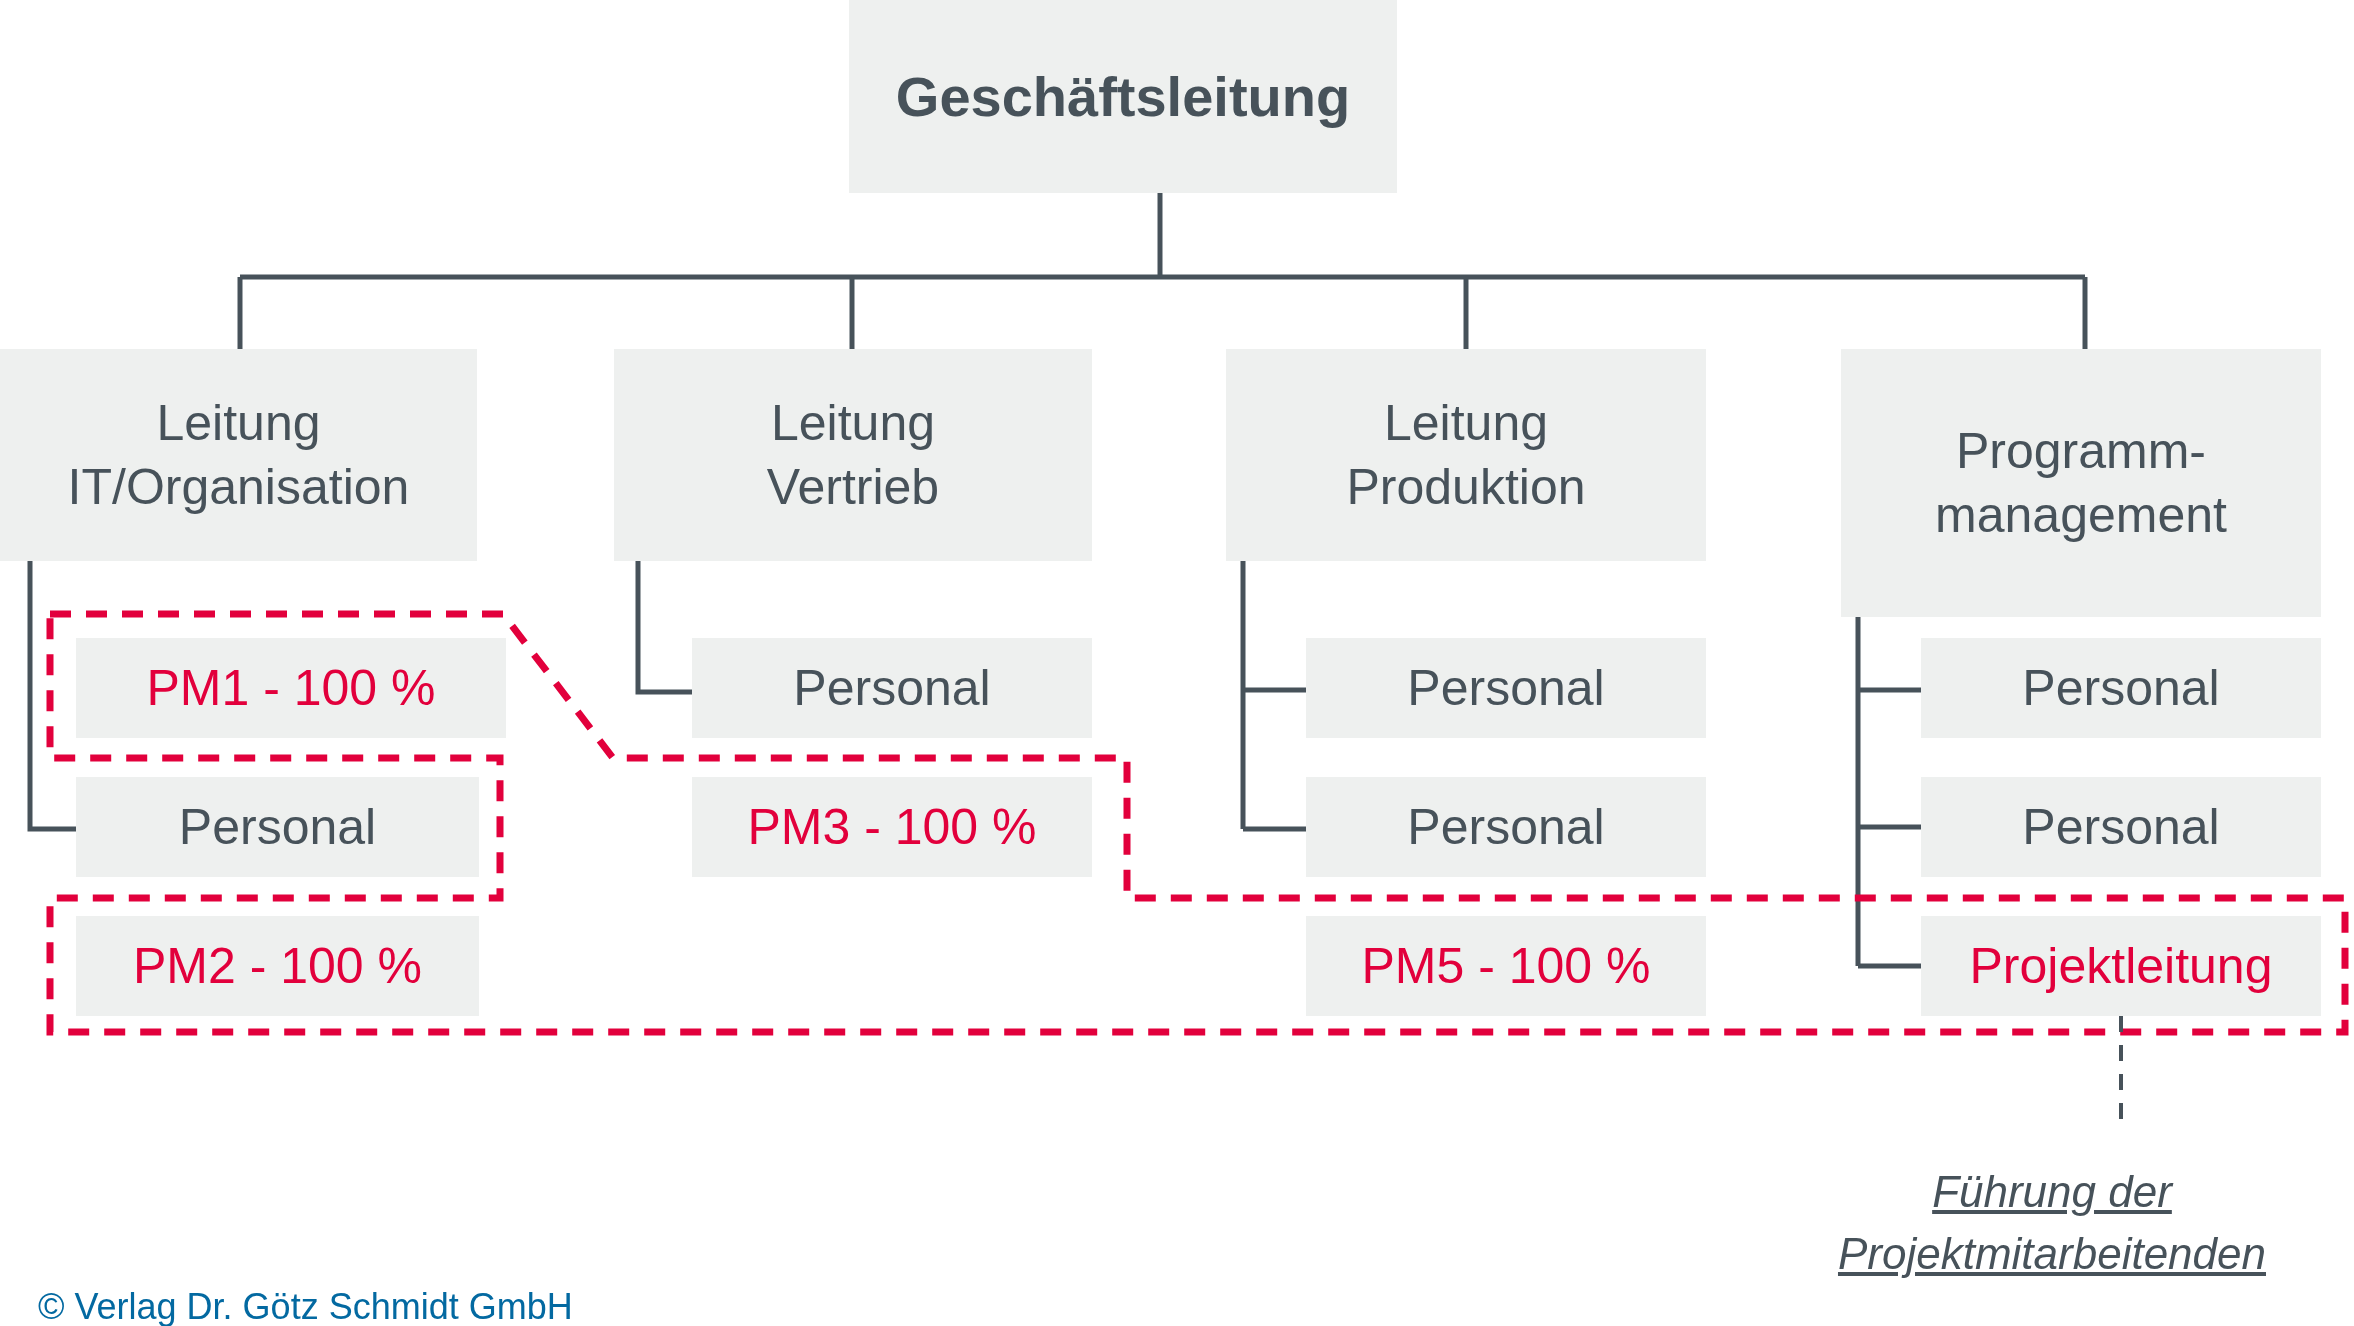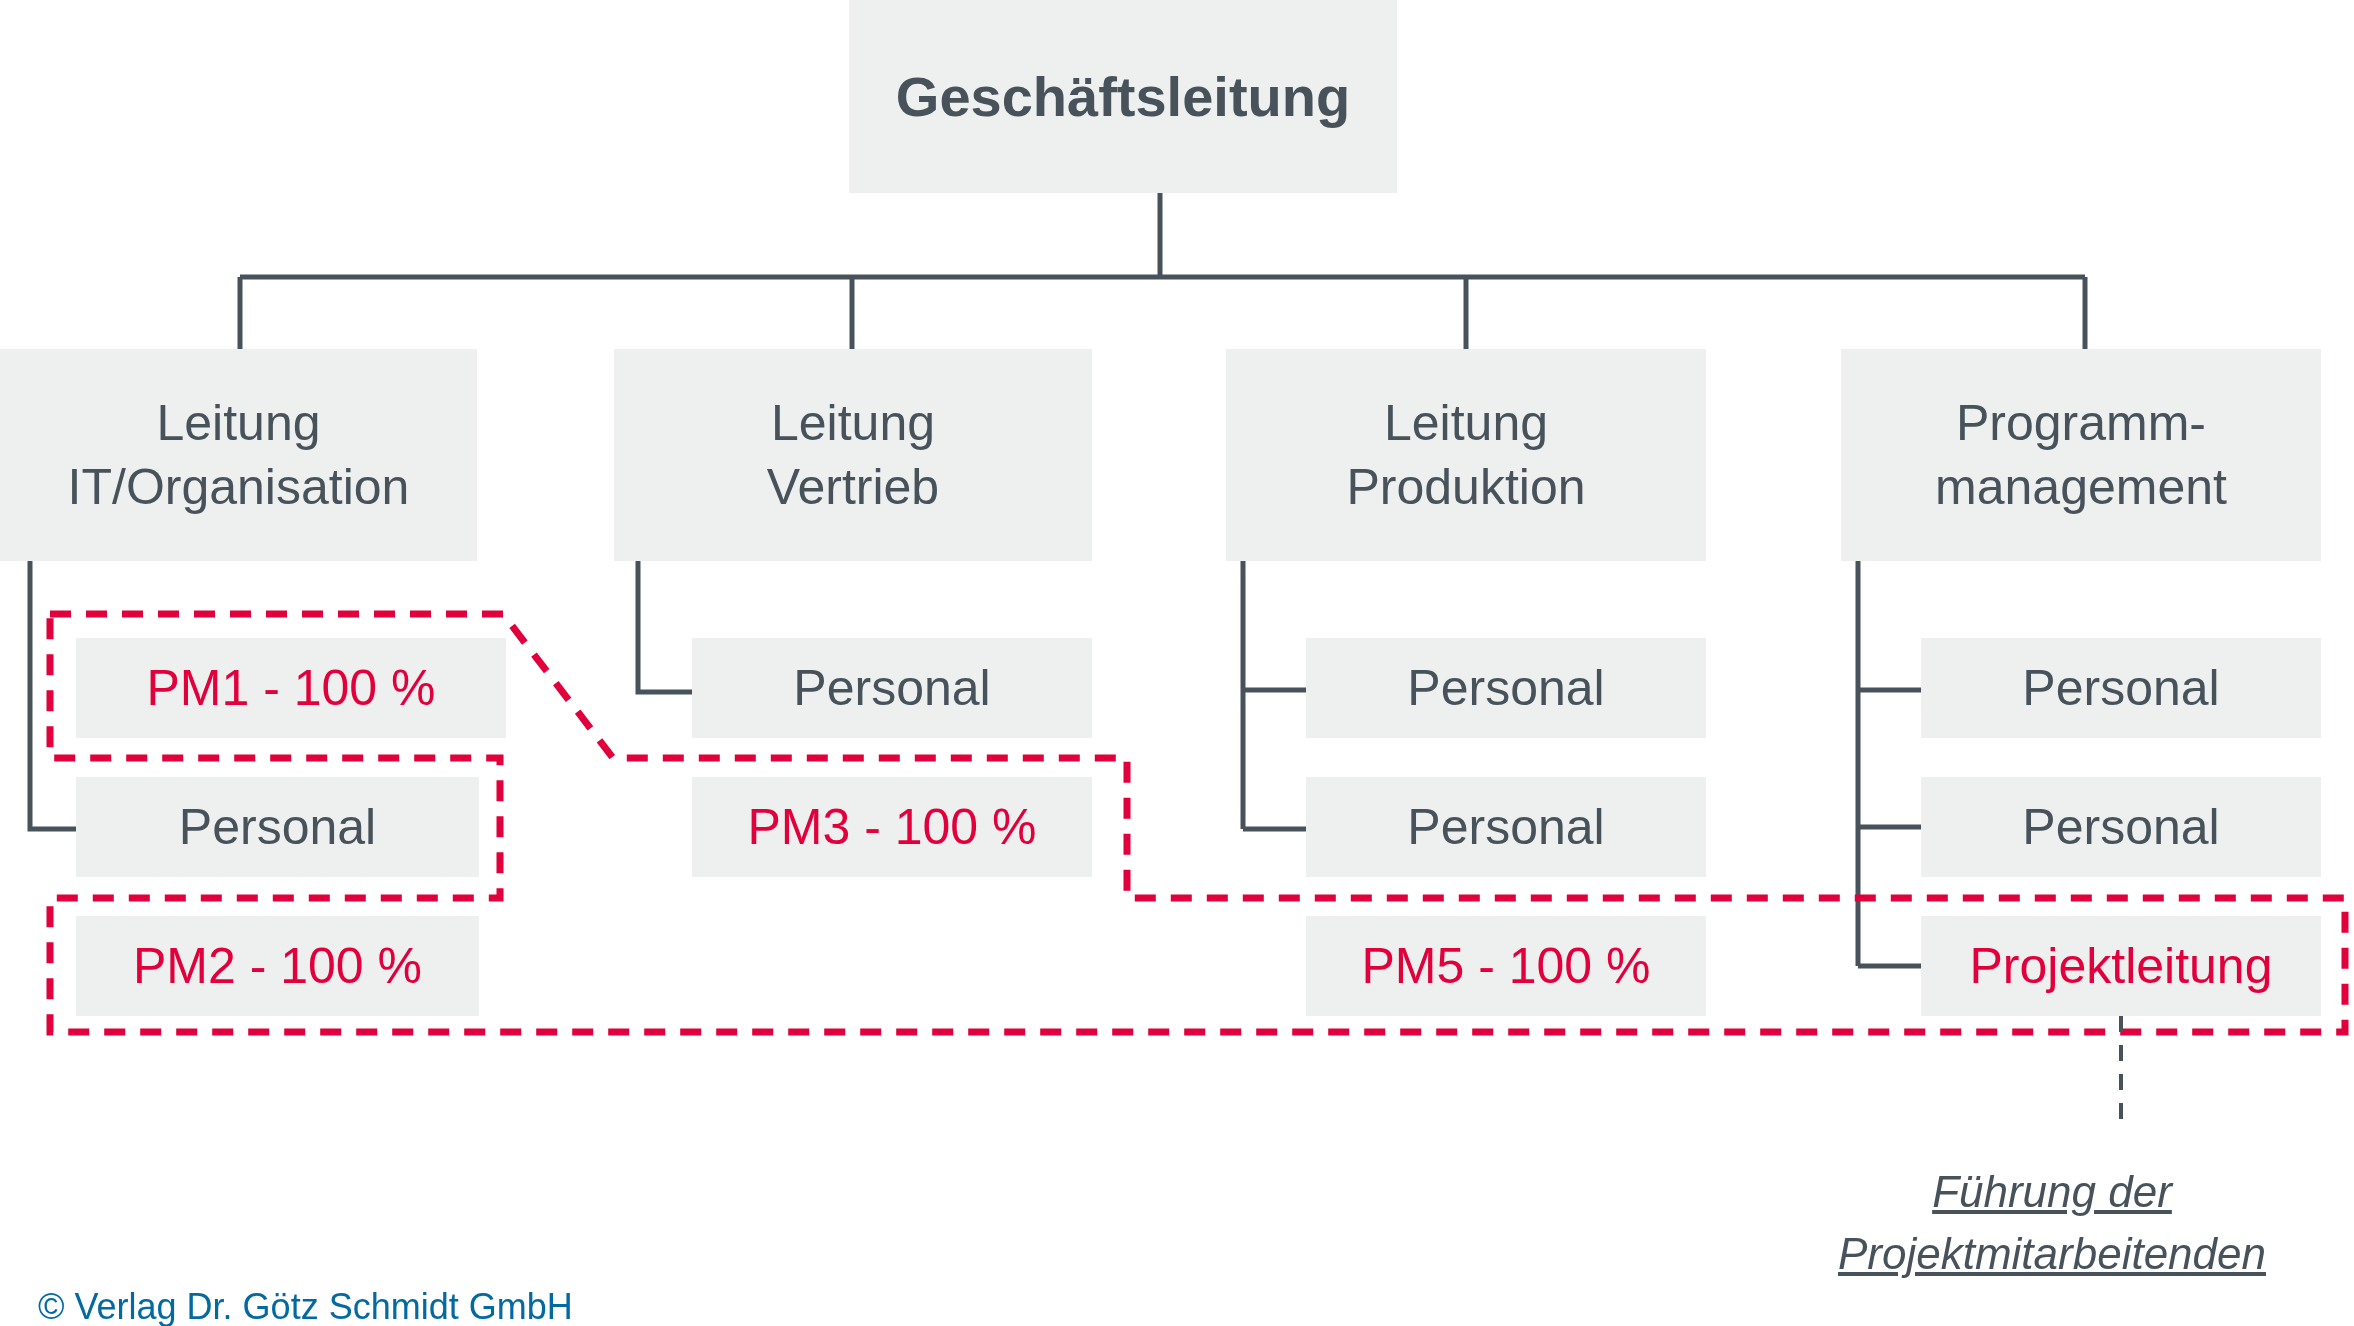--- a/index.html
+++ b/index.html
@@ -75,21 +75,21 @@
 
   <div class="box main" style="left:0;top:349px;width:477px;height:212px;">
     <span><span>Leitung</span><br><span>IT/Organisation</span></span>
   </div>
   <div class="box main" style="left:614px;top:349px;width:478px;height:212px;">
     <span><span>Leitung</span><br><span>Vertrieb</span></span>
   </div>
   <div class="box main" style="left:1226px;top:349px;width:480px;height:212px;">
     <span><span>Leitung</span><br><span>Produktion</span></span>
   </div>
-  <div class="box main" style="left:1841px;top:349px;width:480px;height:212px;text-align:center;">
+  <div class="box main" style="left:1841px;top:349px;width:480px;height:268px;text-align:center;">
     <span><span>Programm-</span><br><span>management</span></span>
   </div>
 
   <div class="box sub red" style="left:76px;top:638px;width:430px;height:100px;">
     <span>PM1 - 100 %</span>
   </div>
   <div class="box sub" style="left:76px;top:777px;width:403px;height:100px;">
     <span>Personal</span>
   </div>
   <div class="box sub red" style="left:76px;top:916px;width:403px;height:100px;">

